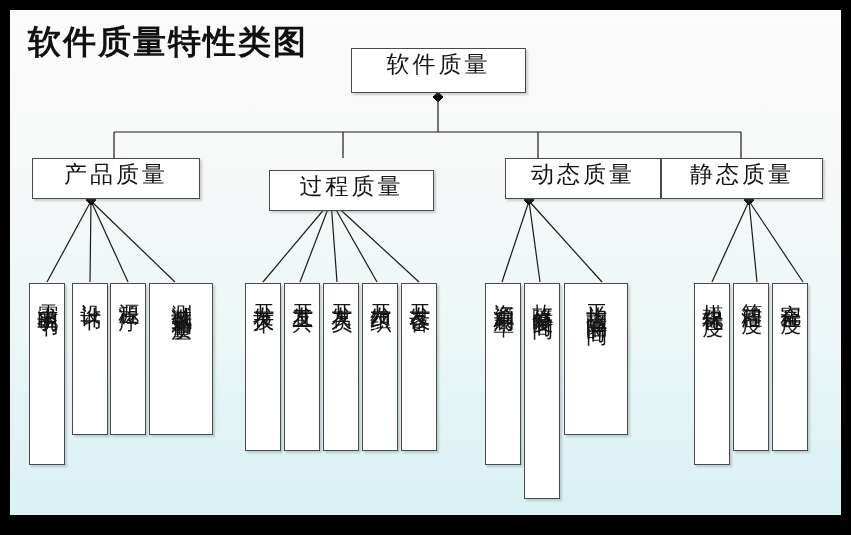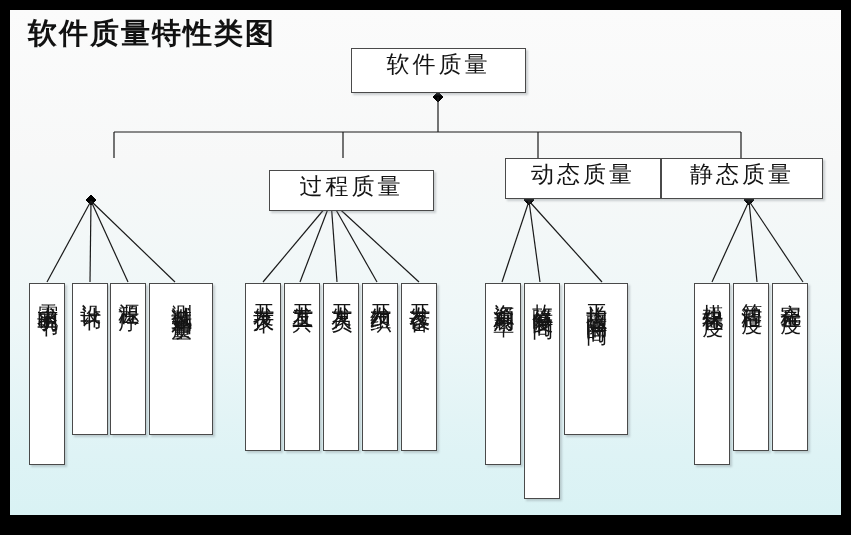--- a/index.html
+++ b/index.html
@@ -19,24 +19,24 @@
     position: absolute;
     left: 10px;
     top: 10px;
     width: 831px;
     height: 505px;
     background: linear-gradient(to bottom, #fbfbfb 0%, #f7f8f8 30%, #eef7f8 62%, #def3f5 88%, #d9f2f4 100%);
   }
   .title {
     position: absolute;
     left: 18px;
-    top: 4px;
+    top: 10px;
     font-family: Liberation Serif, serif;
     font-weight: bold;
-    font-size: 29px;
+    font-size: 33px;
     letter-spacing: 2px;
     color: #111111;
     white-space: nowrap;
   }
   svg.edges {
     position: absolute;
     left: 0;
     top: 0;
     width: 831px;
     height: 505px;
@@ -118,20 +118,23 @@
       <polygon class="diamond" points="739,185 744,190 739,195 734,190"></polygon>
       <line x1="739" y1="191" x2="702" y2="272"></line>
       <line x1="739" y1="191" x2="747" y2="272"></line>
       <line x1="739" y1="191" x2="793" y2="272"></line>
     </svg>
 
     <div class="node h" style="left:341px; top:38px; width:175px; height:45px;">
       <span>软件质量</span>
     </div>
 
+    <div class="node h" style="left:22px; top:148px; width:168px; height:41px;">
+      <span>产品质量</span>
+    </div>
     <div class="node h" style="left:259px; top:148px; width:165px; height:41px;margin-top:12px;">
       <span>过程质量</span>
     </div>
     <div class="node h" style="left:453px; top:148px; width:156px; height:41px;margin-left:42px;">
       <span>动态质量</span>
     </div>
     <div class="node h" style="left:651px; top:148px; width:162px; height:41px;">
       <span>静态质量</span>
     </div>
 

